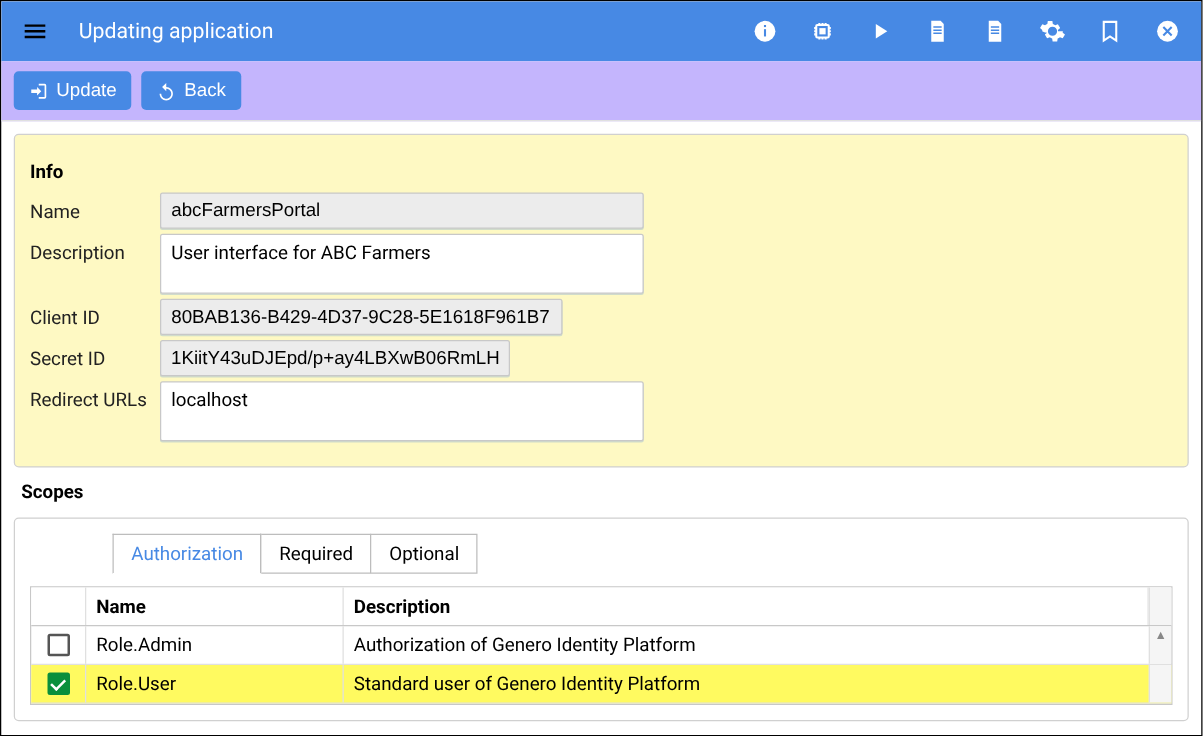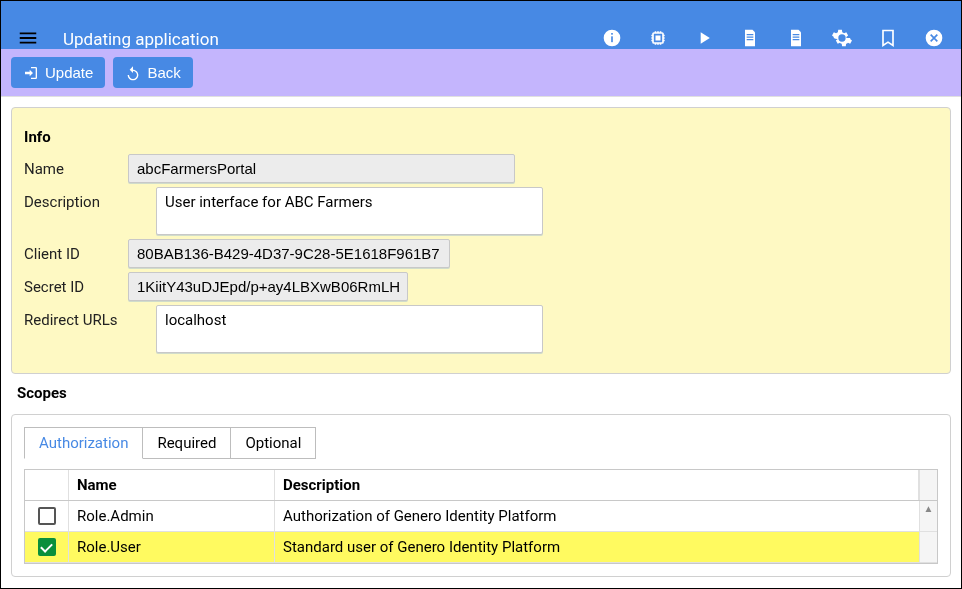--- a/index.html
+++ b/index.html
@@ -1,19 +1,19 @@
 <!DOCTYPE html>
 <html><head>
 <meta charset="utf-8">
 <style>
 * { box-sizing: border-box; margin: 0; padding: 0; }
 body { font-family: -apple-system, BlinkMacSystemFont, "Segoe UI", Roboto, Arial, sans-serif; font-size: 14px; background: #fff; width: 962px; height: 589px; overflow: hidden; border: 1px solid #000; }
 
 
-.header { background: #4789e4; color: #fff; height: 48px; display: flex; align-items: flex-end; padding: 0 16px; }
+.header { background: #4789e4; color: #fff; height: 48px; display: flex; align-items: center; padding: 0 16px; }
 .header .menu-btn { margin-right: 24px; display: flex; align-items: center; }
 .header .title { font-size: 17px; font-weight: 400; flex: 1; }
 .header .toolbar { display: flex; gap: 24px; align-items: center; }
 .header .toolbar .ticon { width: 22px; height: 22px; display: flex; align-items: center; justify-content: center; cursor: pointer; }
 .header .toolbar svg { fill: #fff; }
 
 
 .actionbar { background: #c4b5fd; border-bottom: 1px solid #e0e0e0; padding: 8px 10px; display: flex; gap: 8px; }
 .btn { background: #4789e4; color: #fff; border: none; border-radius: 4px; padding: 7px 12px; font-size: 15px; cursor: pointer; display: inline-flex; align-items: center; gap: 6px; }
 .btn svg { fill: #fff; }
@@ -22,26 +22,26 @@
 .panel { margin: 10px; border: 1px solid #d0d0d0; border-radius: 4px; padding: 20px 12px 16px 12px; background: #fef9c3; }
 .panel-title { font-weight: 700; font-size: 15px; margin-bottom: 8px; }
 
 .form-row { display: flex; align-items: flex-start; margin-bottom: 4px; }
 .form-label { width: 104px; font-size: 15px; padding-top: 6px; color: #222; }
 .form-input { border: 1px solid #c8c8c8; border-radius: 2px; padding: 5px 8px; font-size: 15px; width: 474px; box-shadow: 0 1px 0 rgba(71,137,228,0.25); }
 .form-input.readonly { background: #ececec; }
 .form-input.wide { width: 387px; }
 .form-input.mid { width: 322px; }
 .form-input.small { width: 280px; }
-textarea.form-input { height: 48px; resize: none; font-family: inherit; margin-left: 28px; }
+textarea.form-input { height: 48px; resize: none; font-family: inherit; }
 
 .scopes-wrap { padding: 0 10px 10px 10px; }
 .scopes-title { font-weight: 700; font-size: 15px; margin: 10px 0 12px 6px; }
 
-.tabs { display: flex; border-bottom: 0; }
+.tabs { display: flex; border-bottom: 0; margin-left: 66px; }
 .tab { border: 1px solid #bdbdbd; padding: 6px 14px; font-size: 15px; margin-right: -1px; background: #fff; cursor: pointer; position: relative; }
 .tab.active { color: #4789e4; border-bottom: 1px solid #fff; z-index: 1; }
 
 .grid { border: 1px solid #c8c8c8; margin-top: 10px; }
 .grid-header { display: flex; background: #fff; border-bottom: 1px solid #c8c8c8; }
 .grid-header .col { font-weight: 700; padding: 6px 8px; border-right: 1px solid #e0e0e0; font-size: 15px; }
 .col-check { width: 44px; display:flex; align-items:center; justify-content:center; }
 .col-name { width: 206px; }
 .col-desc { flex: 1; }
 .col-scroll { width: 18px; border-left: 1px solid #e0e0e0; background:#f5f5f5; }

